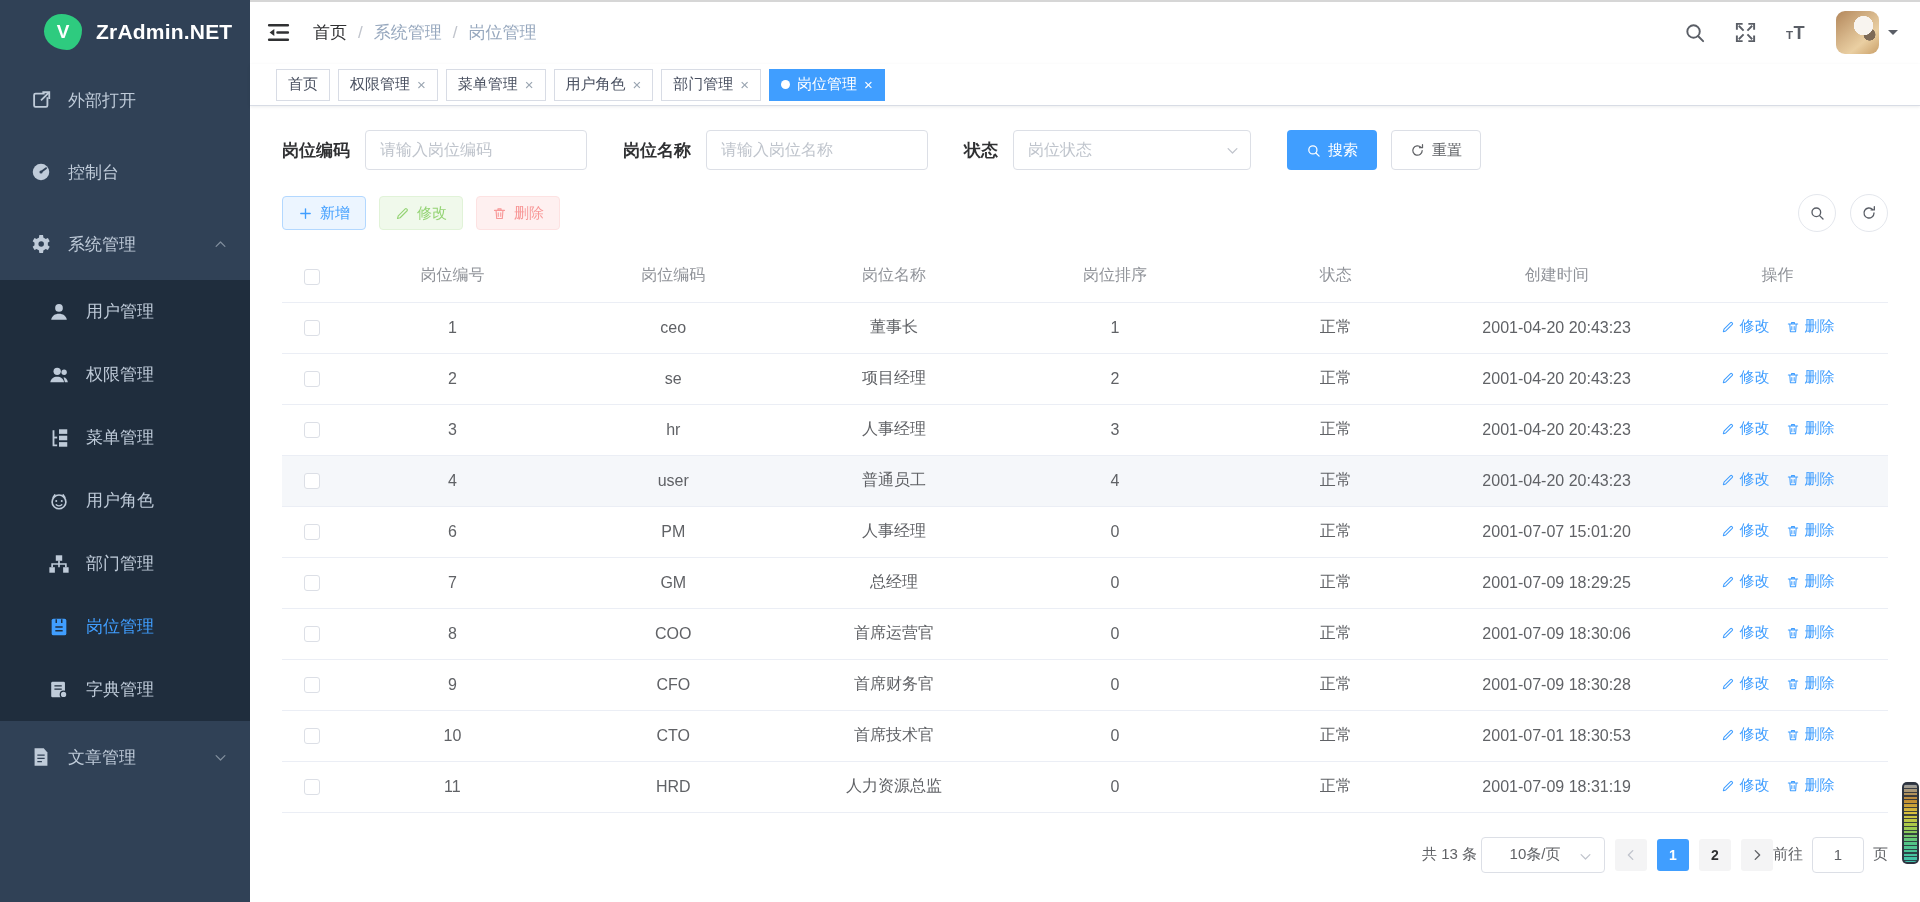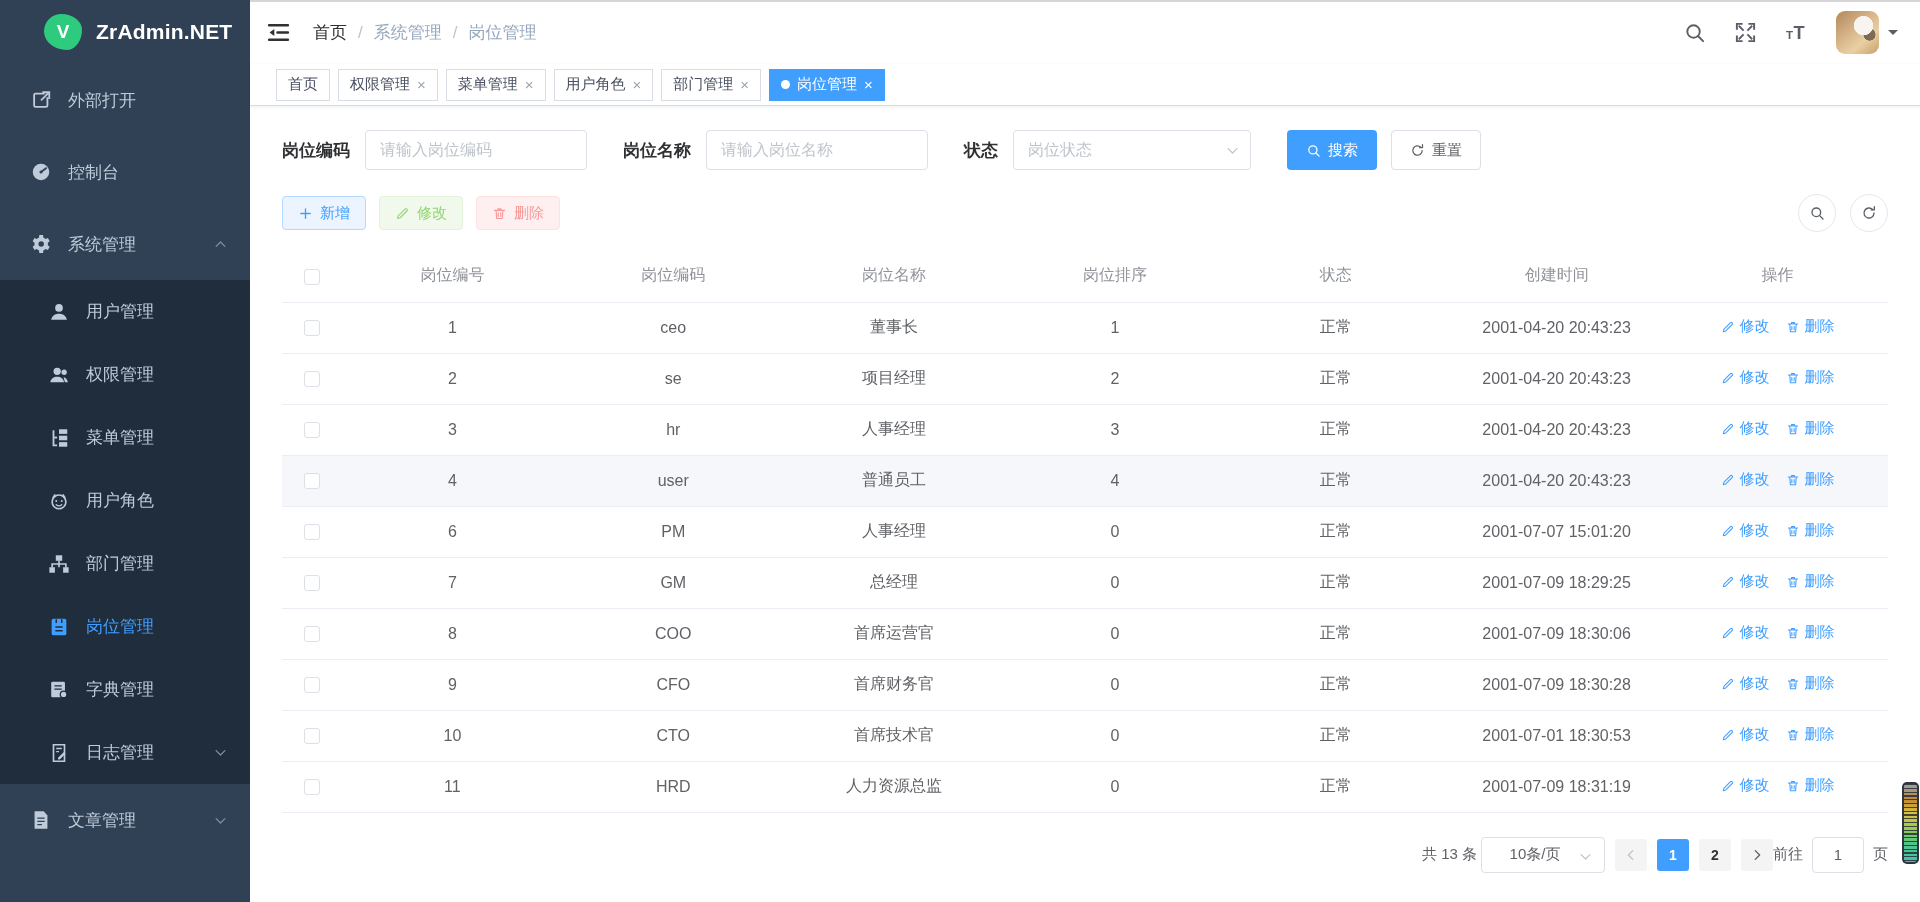--- a/index.html
+++ b/index.html
@@ -235,35 +235,20 @@
         <div class="side-item sub">
           <span class="s-icon">
             <svg viewBox="0 0 24 24">
               <rect x="3.5" y="3" width="15" height="17" rx="1.5" fill="currentColor"></rect>
               <path d="M7 7.5h8M7 11h8" stroke="#1f2d3d" stroke-width="1.5"></path>
               <circle cx="17" cy="16.8" r="3.6" fill="currentColor" stroke="#1f2d3d" stroke-width="1.4"></circle>
               <path d="M19.6 19.4L22 21.8" stroke="#1f2d3d" stroke-width="1.4"></path>
             </svg>
           </span>
           <span class="s-label">字典管理</span>
-        </div>
-        <div class="side-item sub">
-          <span class="s-icon">
-            <svg viewBox="0 0 24 24">
-              <path d="M6 3h12v18H6z" stroke="currentColor" stroke-width="1.8" fill="none"></path>
-              <path d="M9 7h6M9 10.5h3" stroke="currentColor" stroke-width="1.6"></path>
-              <path d="M11 17.3l6.3-6.3 1.9 1.9-6.3 6.3H11v-1.9z" fill="currentColor"></path>
-            </svg>
-          </span>
-          <span class="s-label">日志管理</span>
-          <span class="chev">
-            <svg viewBox="0 0 24 24">
-              <path d="M5 9l7 7 7-7" stroke="currentColor" stroke-width="2" fill="none" stroke-linecap="round" stroke-linejoin="round"></path>
-            </svg>
-          </span>
         </div>
         <div class="side-item top">
           <span class="s-icon">
             <svg viewBox="0 0 24 24">
               <path d="M5 2.5h10L19 7v14.5H5z" fill="currentColor"></path>
               <path d="M8 10h8M8 13.5h8M8 17h5" stroke="#304156" stroke-width="1.5"></path>
             </svg>
           </span>
           <span class="s-label">文章管理</span>
           <span class="chev">

